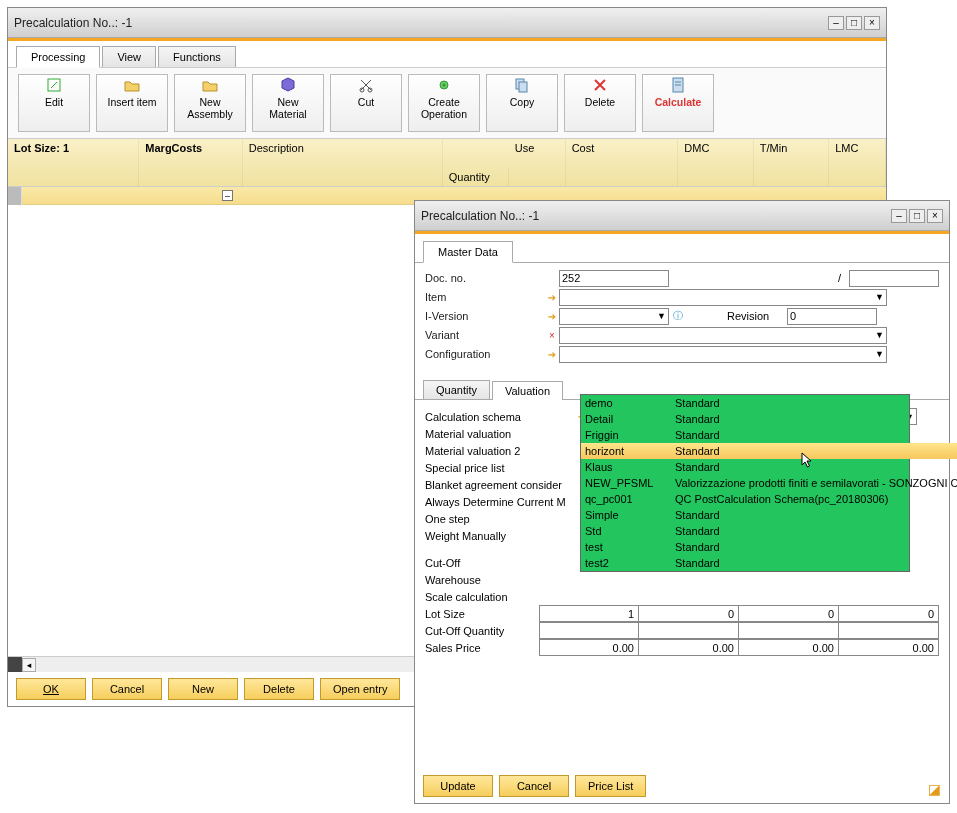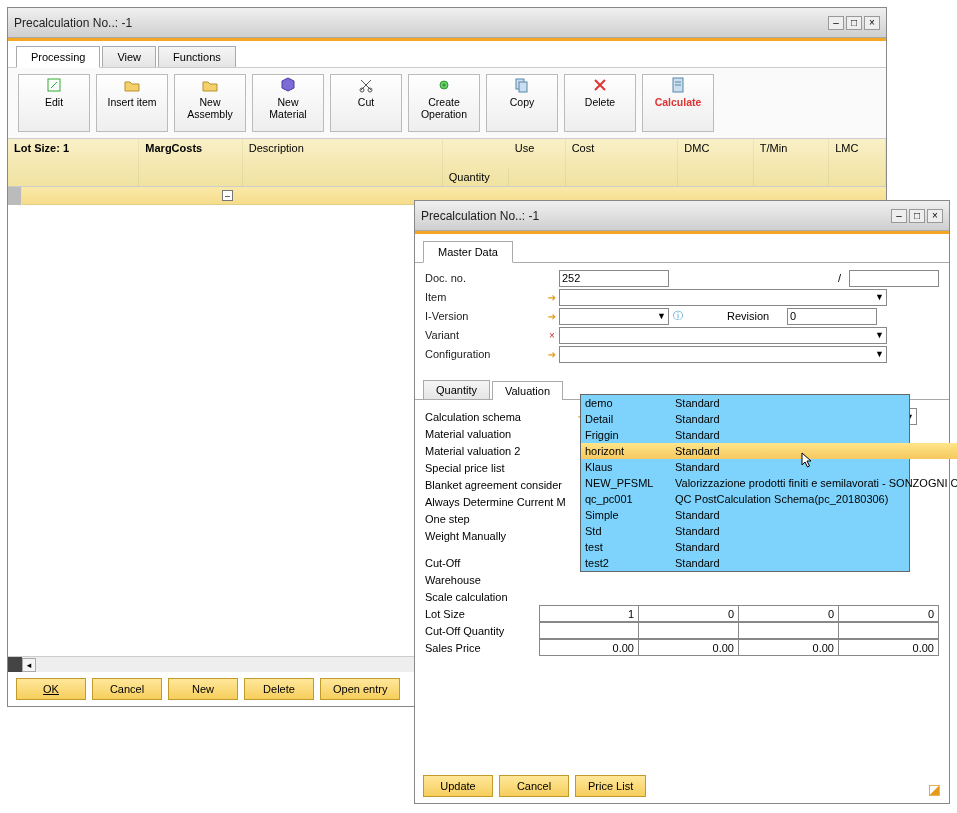--- a/index.html
+++ b/index.html
@@ -73,21 +73,21 @@
 
   .sub-tabs { display:flex; align-items:flex-end; padding: 6px 8px 0 8px; margin-top:4px;}
   .sub-tab { padding:3px 12px; border:1px solid #aaa; border-bottom:none; margin-right:2px; background:linear-gradient(#f5f5f5,#e5e5e5); cursor:pointer; font-size:11px;}
   .sub-tab.active { background:#fff; position:relative; top:1px;}
   .valuation-box { border-top:1px solid #aaa; padding:8px 10px 4px 10px; }
   .vrow { display:flex; align-items:center; height:17px; }
   .vlbl { width:150px; white-space:nowrap; overflow:hidden; }
 
   
   .dropdown-list {
-    position:absolute; border:1px solid #666; background:#7dd3fc; z-index:30;
+    position:absolute; border:1px solid #666; background:#22c55e; z-index:30;
   }
   .dd-row { display:flex; height:16px; align-items:center; padding:0 4px; cursor:pointer; }
   .dd-row.hover { background: linear-gradient(#ffe58a,#f6c85f); }
   .dd-col1 { width:90px; } .dd-col2 { flex:1; white-space:nowrap; overflow:hidden; }
   .dd-body { display:flex; }
   .dd-items { flex:1; }
 
   .lotgrid { display:flex; }
   .lotcell { width:100px; height:17px; border:1px solid #888; border-left:none; text-align:right; padding:0 4px; background:#fff; display:flex; align-items:center; justify-content:flex-end;}
   .lotcell:first-child { border-left:1px solid #888;}

